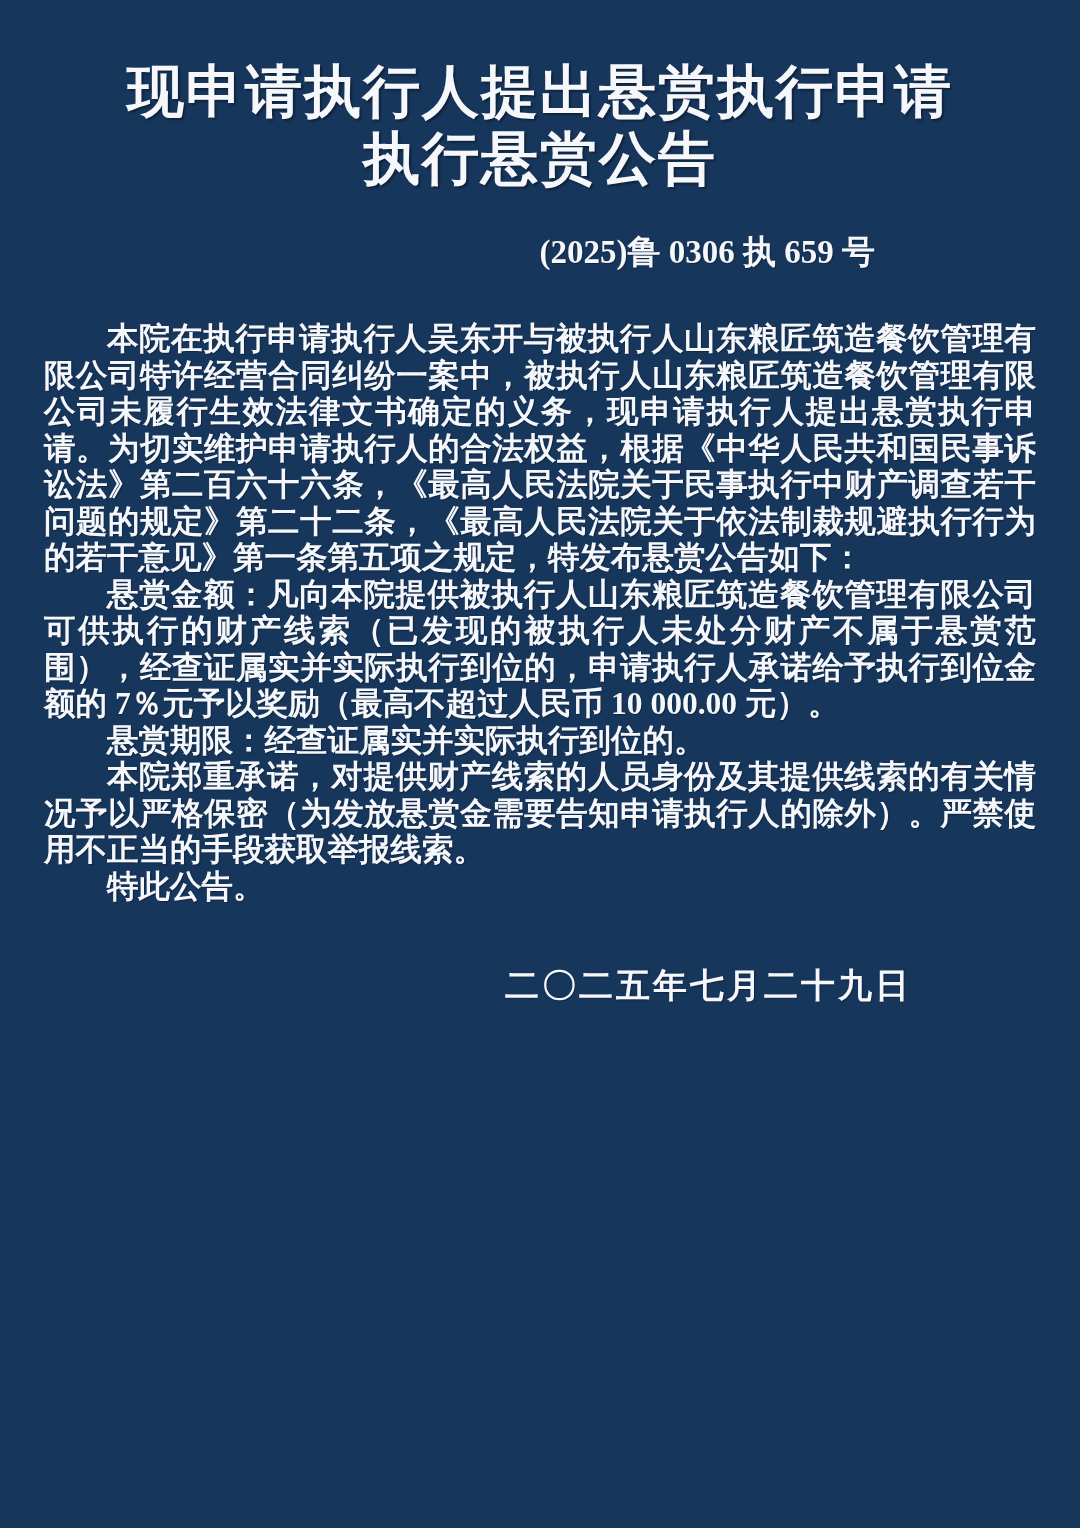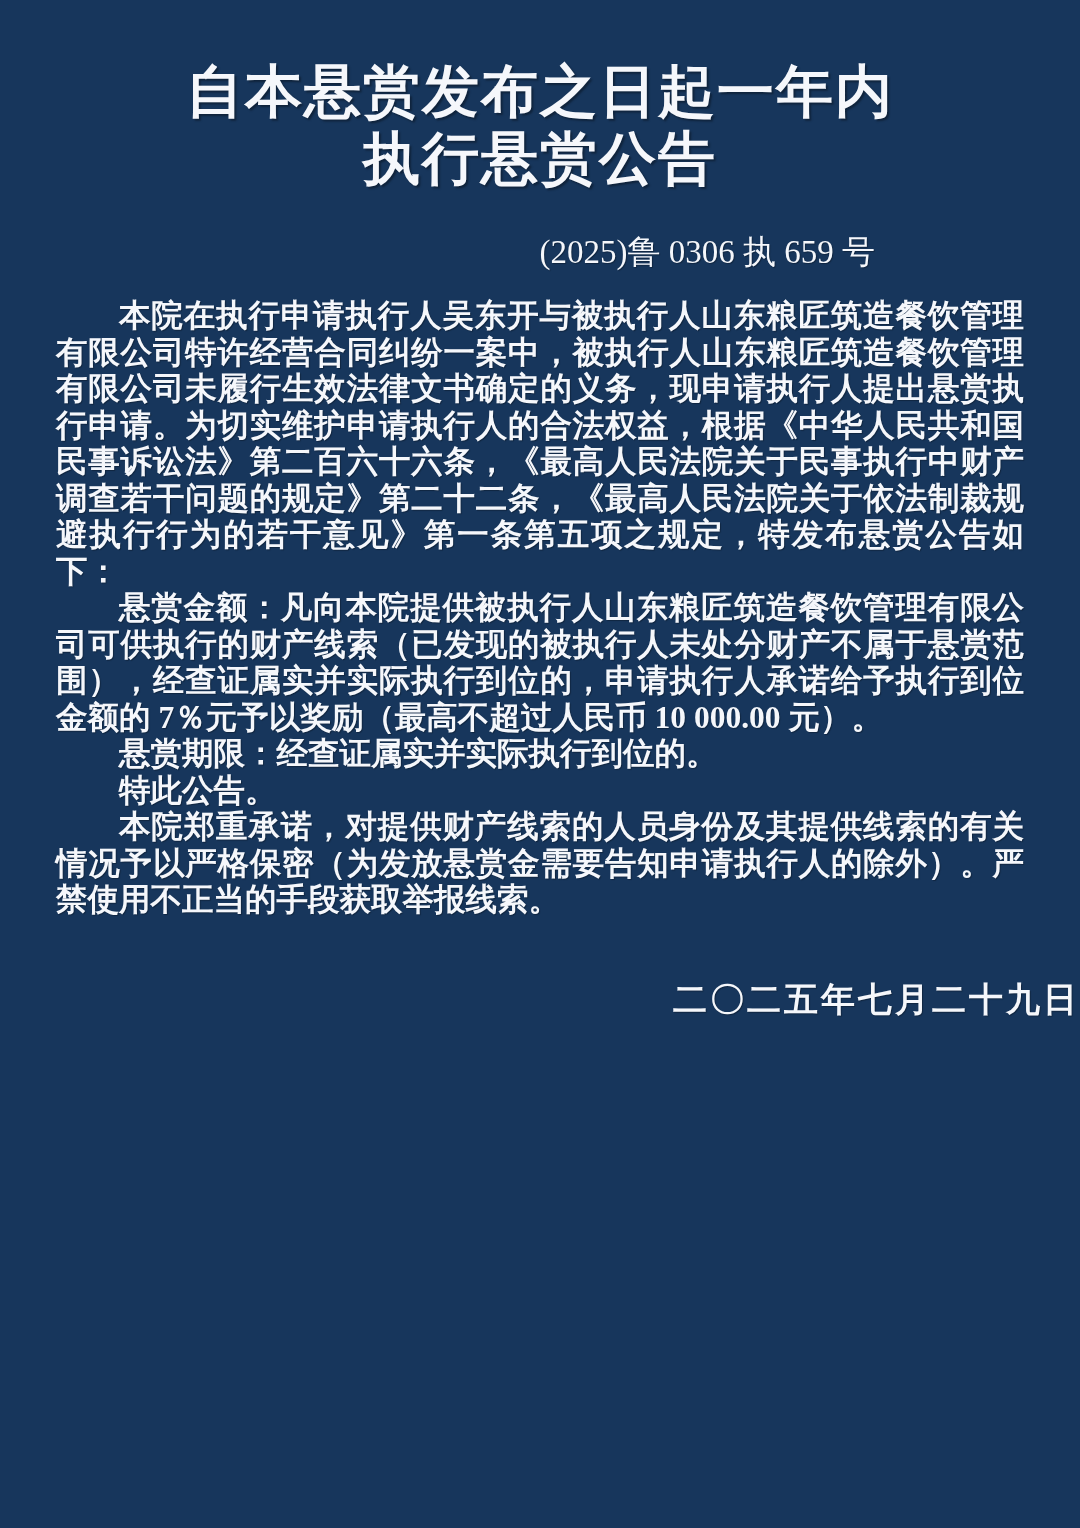--- a/index.html
+++ b/index.html
@@ -26,61 +26,62 @@
     line-height: 67px;
     letter-spacing: 2px;
     text-shadow: 2px 2px 2px rgba(0,0,0,0.35);
   }
   .case-number {
     margin-top: 40px;
     text-align: right;
     padding-right: 205px;
     font-size: 33px;
     line-height: 40px;
-    font-weight: normal;
+    font-weight: bold;
     text-shadow: 1px 1px 1px rgba(0,0,0,0.3);
   }
   .body-block {
-    margin-top: 26px;
-    padding: 0 56px;
+    margin-top: 49px;
+    padding: 0 44px;
     font-size: 31.5px;
     line-height: 36.5px;
     font-weight: bold;
     text-align: justify;
     text-shadow: 1px 1px 1px rgba(0,0,0,0.3);
   }
   .body-block p.para {
     margin: 0;
     text-indent: 2em;
     word-break: break-all;
   }
   .issue-date {
     margin-top: 58px;
     text-align: right;
+    padding-right: 168px;
     font-size: 34px;
     font-weight: bold;
     letter-spacing: 3px;
     text-shadow: 1px 1px 1px rgba(0,0,0,0.3);
   }
 </style>
 </head>
 <body>
 
 <div class="page">
 
   <div class="title-block">
-    <div>自本悬赏发布之日起一年内</div>
+    <div>现申请执行人提出悬赏执行申请</div>
     <div>执行悬赏公告</div>
   </div>
 
   <div class="case-number">(2025)鲁 0306 执 659 号</div>
 
   <div class="body-block">
       <p class="para">本院在执行申请执行人吴东开与被执行人山东粮匠筑造餐饮管理有限公司特许经营合同纠纷一案中，被执行人山东粮匠筑造餐饮管理有限公司未履行生效法律文书确定的义务，现申请执行人提出悬赏执行申请。为切实维护申请执行人的合法权益，根据《中华人民共和国民事诉讼法》第二百六十六条，《最高人民法院关于民事执行中财产调查若干问题的规定》第二十二条，《最高人民法院关于依法制裁规避执行行为的若干意见》第一条第五项之规定，特发布悬赏公告如下：</p>
       <p class="para">悬赏金额：凡向本院提供被执行人山东粮匠筑造餐饮管理有限公司可供执行的财产线索（已发现的被执行人未处分财产不属于悬赏范围），经查证属实并实际执行到位的，申请执行人承诺给予执行到位金额的 7％元予以奖励（最高不超过人民币 10 000.00 元）。</p>
       <p class="para">悬赏期限：经查证属实并实际执行到位的。</p>
+      <p class="para">本院郑重承诺，对提供财产线索的人员身份及其提供线索的有关情况予以严格保密（为发放悬赏金需要告知申请执行人的除外）。严禁使用不正当的手段获取举报线索。</p>
       <p class="para">特此公告。</p>
-      <p class="para">本院郑重承诺，对提供财产线索的人员身份及其提供线索的有关情况予以严格保密（为发放悬赏金需要告知申请执行人的除外）。严禁使用不正当的手段获取举报线索。</p>
     </div>
 
   <div class="issue-date">二〇二五年七月二十九日</div>
 
 </div>
 
 </body></html>

